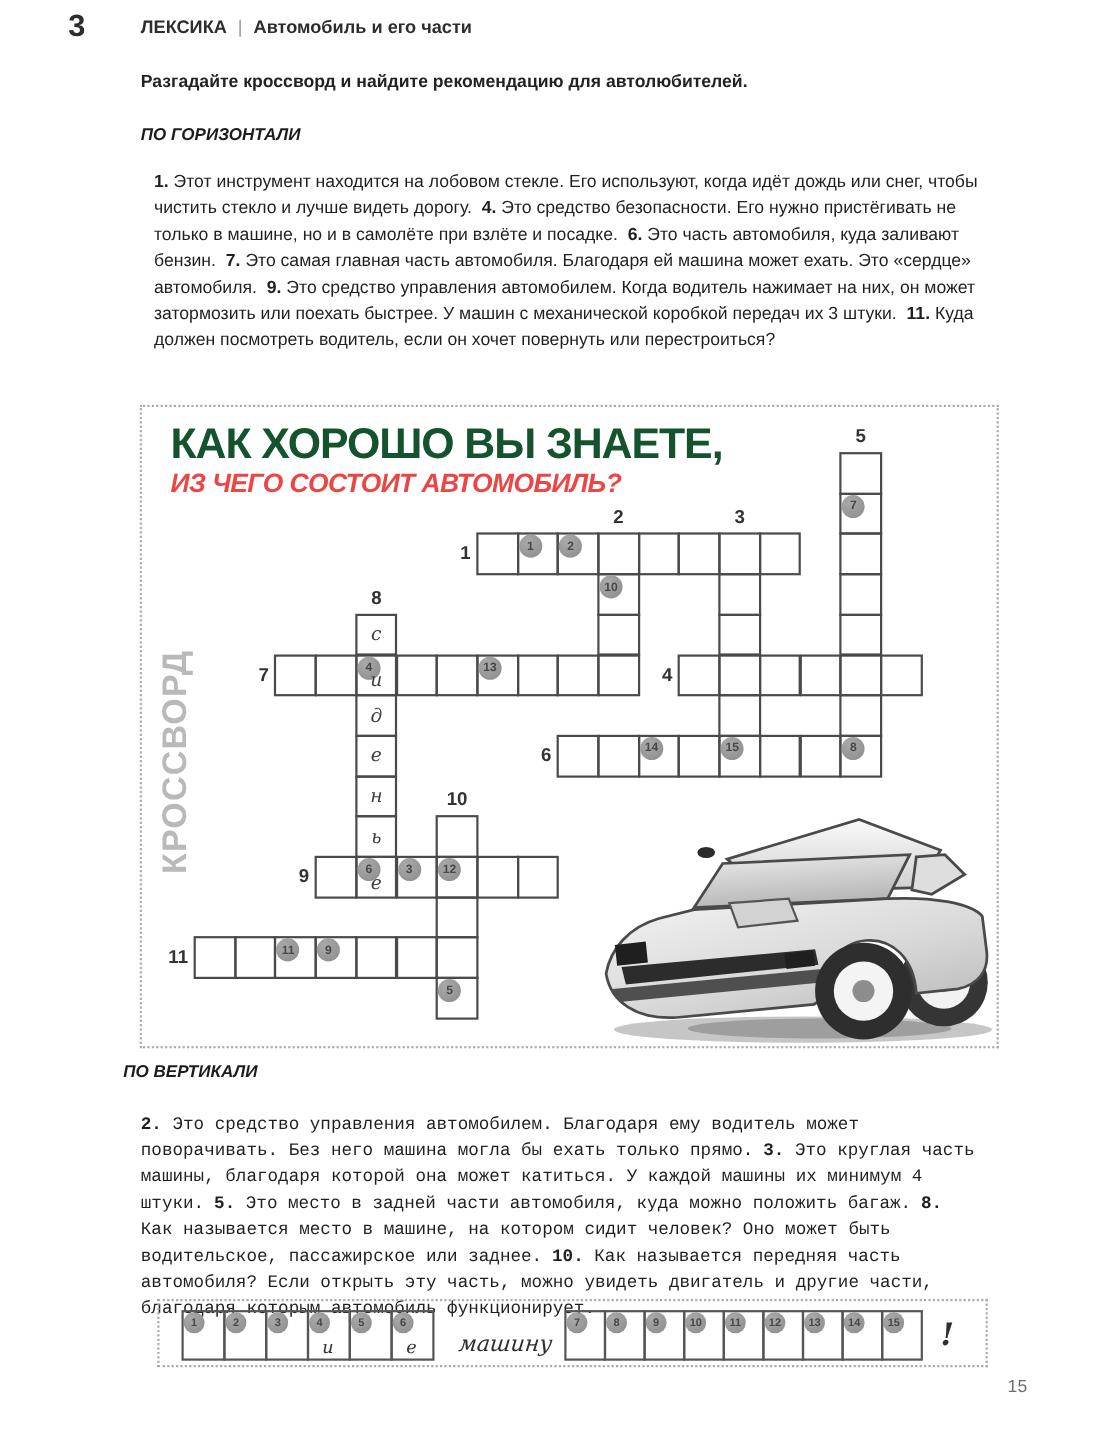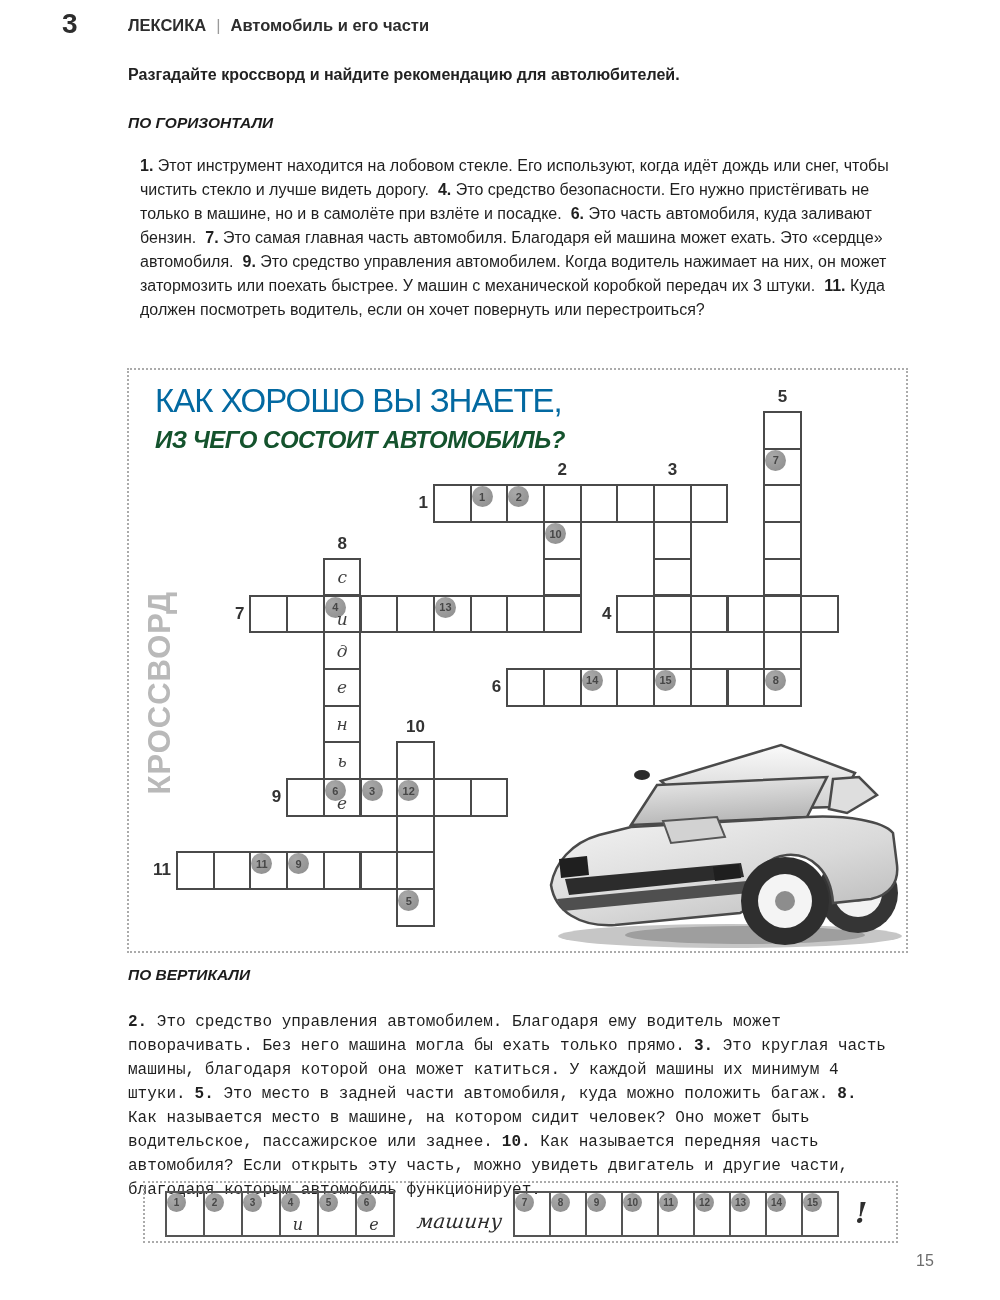--- a/index.html
+++ b/index.html
@@ -8,31 +8,31 @@
   .abs{position:absolute;}
   
   .unit-num{left:62px;top:8px;font-size:28px;font-weight:bold;color:#2d2d2d;}
   .header-line{left:128px;top:16px;font-size:16.5px;font-weight:bold;color:#2d2d2d;}
   .header-line .sep{color:#9a9a9a;font-weight:normal;padding:0 10px;}
   
   .instruction{left:128px;top:66px;font-size:16px;font-weight:bold;color:#222;}
   
   .sec-head{font-size:15.5px;font-weight:bold;font-style:italic;color:#1c1c1c;}
   .across-head{left:128px;top:114px;}
-  .down-head{left:128px;top:966px;}
+  .down-head{left:112px;top:966px;}
   
   .clues{width:762px;font-size:16px;line-height:24px;color:#1f1f1f;margin:12px;}
   .clues .clue-num{font-weight:bold;}
   .clues .gap{display:inline-block;width:9px;}
   .across-clues{left:128px;top:142px;}
   .down-clues{left:116px;top:998px;font-family:Liberation Mono, monospace;}
   
   .puzzle-box{left:127px;top:368px;width:781px;height:585px;border:2px dotted #ababab;box-sizing:border-box;}
-  .pz-title1{left:26px;top:12px;font-size:33px;font-weight:normal;color:#0369a1;letter-spacing:-1px;}
-  .pz-title2{left:26px;top:56px;font-size:24px;font-weight:bold;font-style:italic;color:#14532d;letter-spacing:-0.5px;}
+  .pz-title1{left:26px;top:12px;font-size:39px;font-weight:bold;color:#14532d;letter-spacing:-1px;}
+  .pz-title2{left:26px;top:56px;font-size:24px;font-weight:bold;font-style:italic;color:#ef4444;letter-spacing:-0.5px;}
   .side-label{left:-77px;top:292px;width:215px;height:50px;line-height:50px;
               transform:rotate(-90deg);font-size:31px;font-weight:bold;color:#b9b9b9;letter-spacing:1px;}
   
   .cell{position:absolute;border:2px solid #4a4a4a;box-sizing:border-box;background:transparent;}
   .wlabel{position:absolute;font-size:17px;font-weight:bold;color:#333;}
   .badge{position:absolute;width:21px;height:21px;border-radius:50%;
          background:radial-gradient(circle at 35% 30%,#a9a9a9,#8b8b8b);
          color:#474747;font-size:11px;font-weight:bold;display:flex;align-items:center;justify-content:center;}
   .hletter{position:absolute;font-family:"DejaVu Serif",serif;font-style:italic;font-size:17px;color:#3d3d3d;
            display:flex;align-items:center;justify-content:center;}

